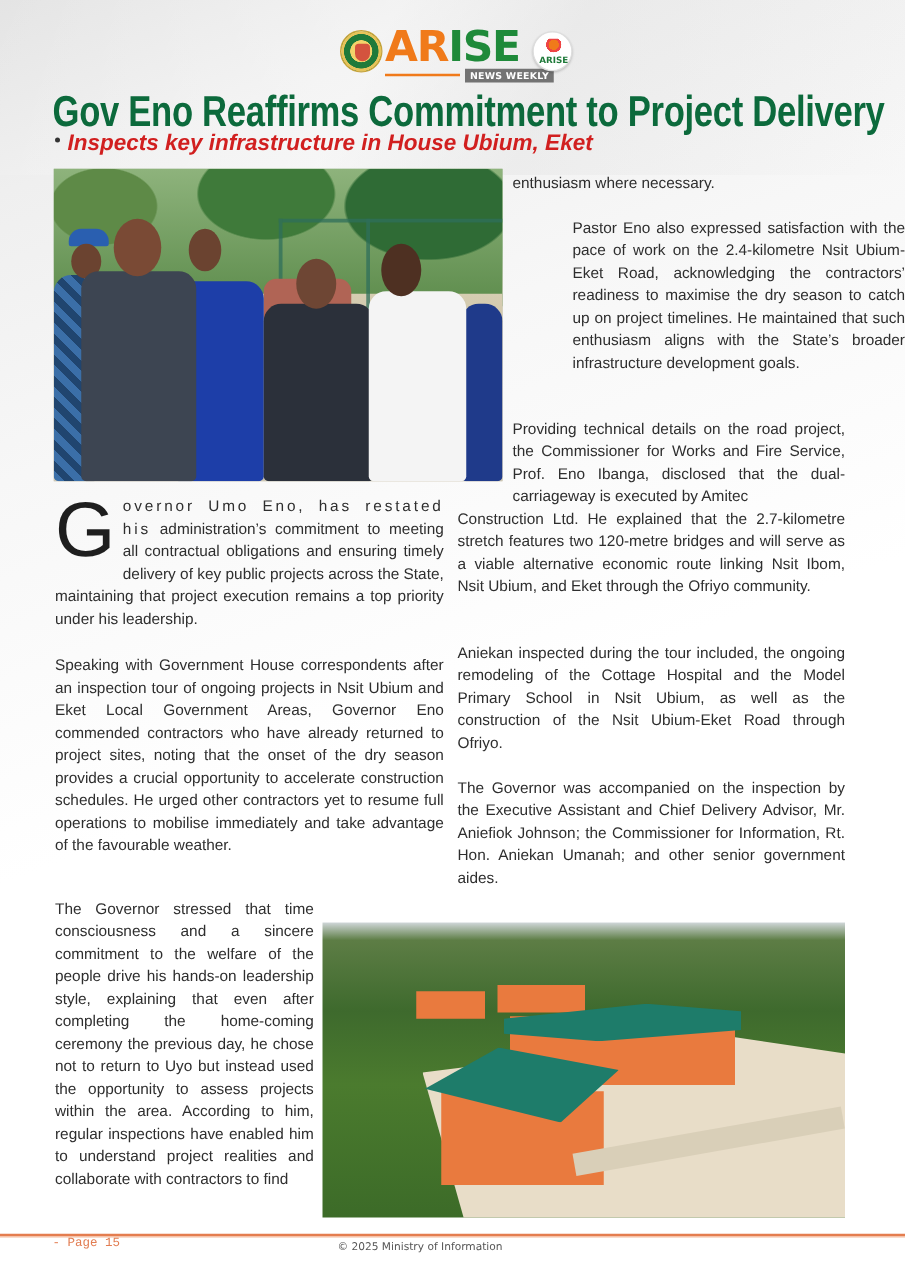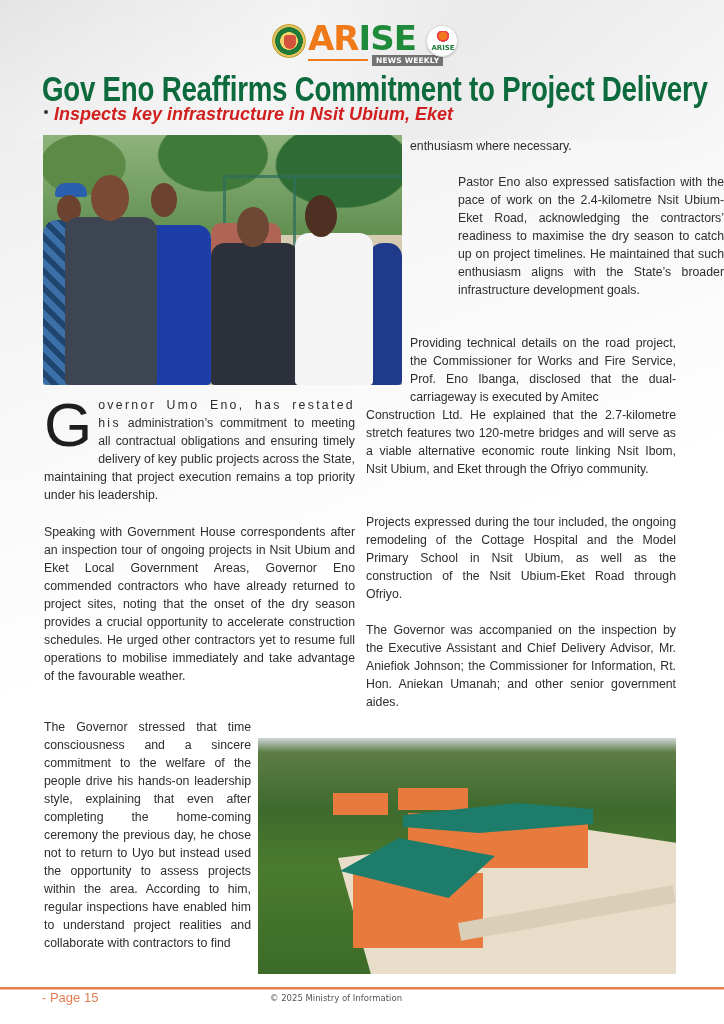--- a/index.html
+++ b/index.html
@@ -130,21 +130,21 @@
   .p-right0 { left:410px; top:137px; width:266px; }
   .p-right1 { left:410px; top:173px; width:266px;margin-left:48px; }
   .p-right2 { left:366px; top:334px; width:310px; }
   .p-right2 .indent { display:block; padding-left:44px; }
   .p-right3 { left:366px; top:513px; width:310px; }
   .p-right4 { left:366px; top:621px; width:310px; }
 
   
   .footer-line { position:absolute; left:0; top:987px; width:724px; height:2px; background:#e47d4f; }
   .footer-line2 { position:absolute; left:0; top:989px; width:724px; height:1px; background:#f3b99c; }
-  .page-num { position:absolute; left:42px; top:990px; font-size:13px; color:#e27d52; font-family:Liberation Sans, sans-serif; }
+  .page-num { position:absolute; left:42px; top:990px; font-size:10px; color:#e27d52; font-family:Liberation Mono, monospace; }
   .copyright { position:absolute; left:0; width:672px; top:993px; text-align:center; font-size:8.5px; color:#555; font-family:"DejaVu Sans", sans-serif; }
 </style>
 </head>
 <body>
 
 <div class="page-bg"></div>
 <div class="poly1"></div>
 
 <div class="masthead">
   <div class="seal">
@@ -158,21 +158,21 @@
   <div class="badge">
     <div class="badge-figure"></div>
     <div class="badge-text">ARISE</div>
   </div>
 </div>
 
 <div class="headline">
   <span class="headline-inner">Gov Eno Reaffirms Commitment to Project Delivery</span>
 </div>
 <div class="subhead-bullet"></div>
-<div class="subhead">Inspects key infrastructure in Nsit Ubium, Eket</div>
+<div class="subhead">Inspects key infrastructure in House Ubium, Eket</div>
 
 <div class="photo photo-top">
   <div class="tree-band"></div>
   <div class="wall"></div>
   <div class="fence"></div>
   <div class="fence2"></div>
   <div class="ground"></div>
   <div class="person p-bg"></div>
   <div class="person p-police"></div>
   <div class="p-police-cap"></div>
@@ -209,21 +209,21 @@
 <div class="col p-right1">
   <p>Pastor Eno also expressed satisfaction with the pace of work on the 2.4-kilometre Nsit Ubium-Eket Road, acknowledging the contractors’ readiness to maximise the dry season to catch up on project timelines. He maintained that such enthusiasm aligns with the State’s broader infrastructure development goals.</p>
 </div>
 
 <div class="col p-right2">
   <span class="indent">Providing technical details on the road project, the Commissioner for Works and Fire Service, Prof. Eno Ibanga, disclosed that the dual-carriageway is executed by Amitec</span>
   <span>Construction Ltd. He explained that the 2.7-kilometre stretch features two 120-metre bridges and will serve as a viable alternative economic route linking Nsit Ibom, Nsit Ubium, and Eket through the Ofriyo community.</span>
 </div>
 
 <div class="col p-right3">
-  <p>Projects expressed during the tour included, the ongoing remodeling of the Cottage Hospital and the Model Primary School in Nsit Ubium, as well as the construction of the Nsit Ubium-Eket Road through Ofriyo.</p>
+  <p>Aniekan inspected during the tour included, the ongoing remodeling of the Cottage Hospital and the Model Primary School in Nsit Ubium, as well as the construction of the Nsit Ubium-Eket Road through Ofriyo.</p>
 </div>
 
 <div class="col p-right4">
   <p>The Governor was accompanied on the inspection by the Executive Assistant and Chief Delivery Advisor, Mr. Aniefiok Johnson; the Commissioner for Information, Rt. Hon. Aniekan Umanah; and other senior government aides.</p>
 </div>
 
 <div class="photo photo-bottom">
   <div class="yard"></div>
   <div class="bldg b1"></div>
   <div class="bldg b2"></div>

